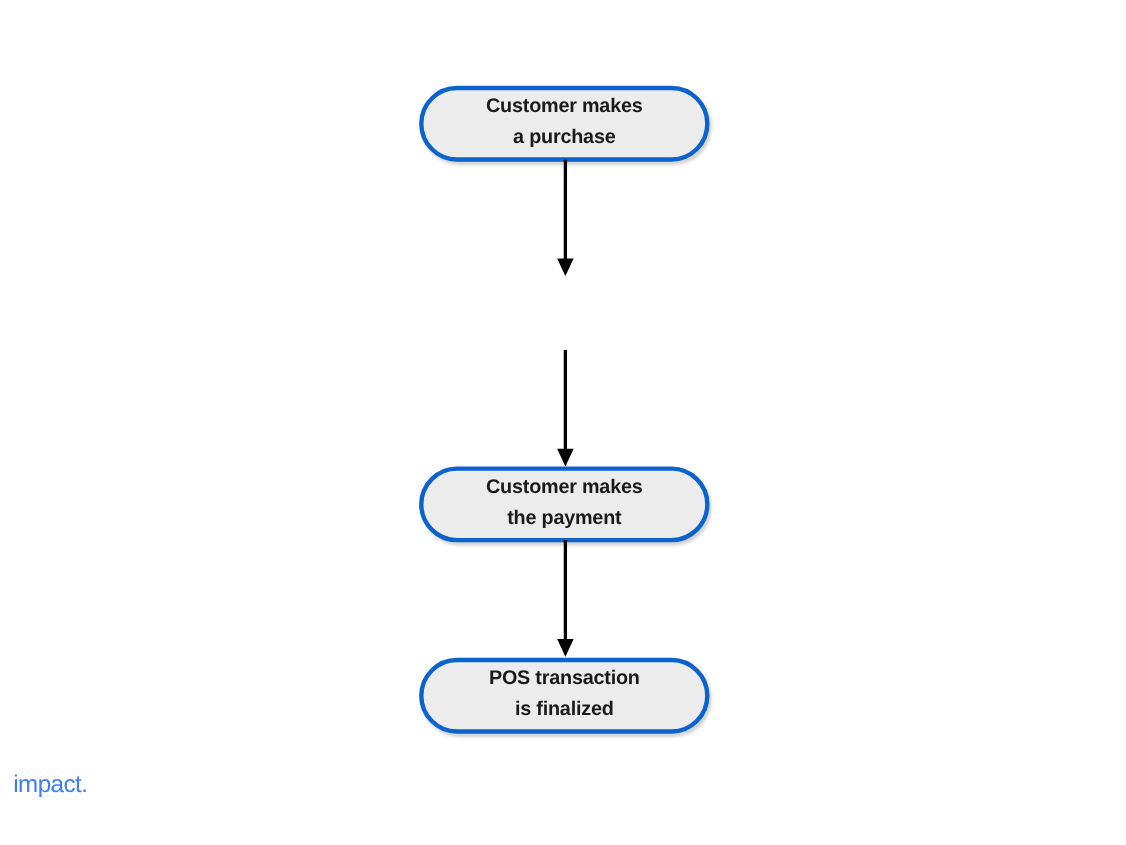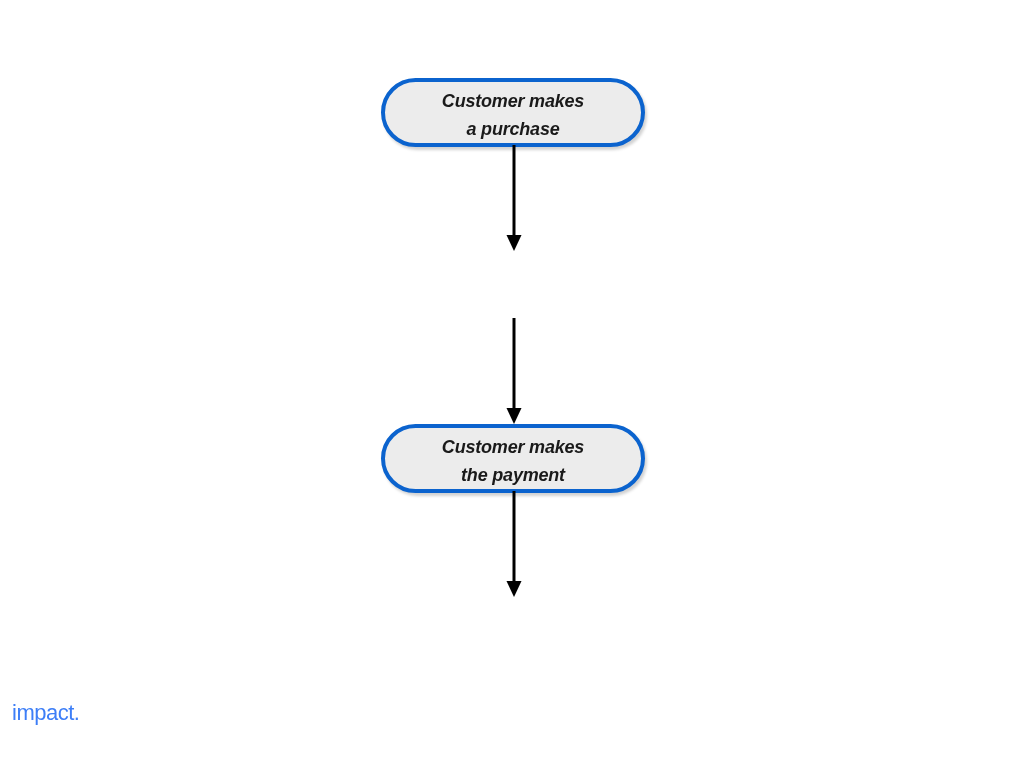--- a/index.html
+++ b/index.html
@@ -25,24 +25,23 @@
   .node {
     position: absolute;
     left: 381px;
     width: 264px;
     height: 69px;
     box-sizing: border-box;
     background: #ececec;
     border: 4px solid #0b63ce;
     border-radius: 36px;
     display: flex;
-    align-items: flex-end;
+    align-items: flex-start;
     justify-content: center;
     box-shadow: 2px 3px 3px rgba(0, 0, 0, 0.18);
-    font-style: italic;
   }
 
   .node-label {
     font-size: 18px;
     font-weight: bold;
     line-height: 28px;
     color: #1a1a1a;
     text-align: center;
     letter-spacing: -0.2px;
     white-space: pre-line;
@@ -103,16 +102,20 @@
   <div class="node node-3">
     <span class="node-label">Customer makes
 the payment</span>
   </div>
 
   <svg class="connector connector-3" viewBox="0 0 34 110">
     <line x1="17" y1="0" x2="17" y2="92" stroke="#000000" stroke-width="3"></line>
     <polygon points="17,106 9.5,90 24.5,90" fill="#000000"></polygon>
   </svg>
 
+  <div class="node node-4">
+    <span class="node-label">POS transaction
+is finalized</span>
+  </div>
 
   <div id="brand-logo">impact.</div>
 
 </div>
 
 </body></html>

